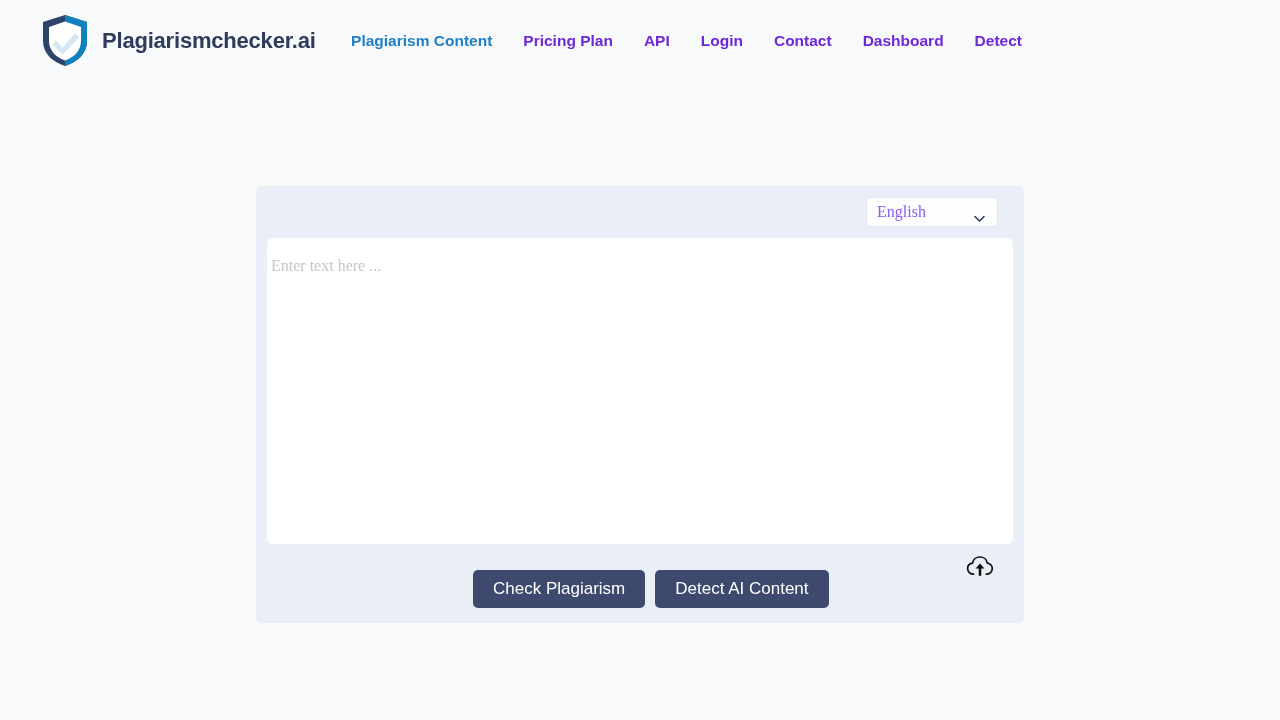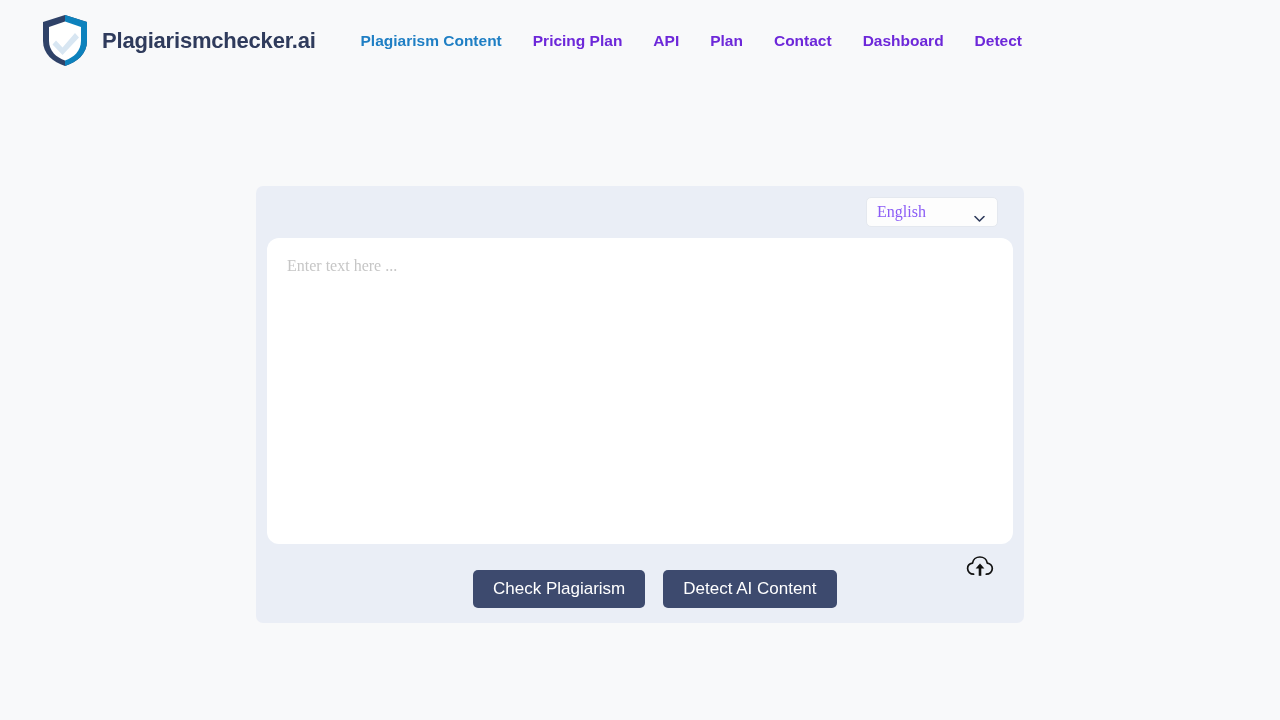--- a/index.html
+++ b/index.html
@@ -136,24 +136,24 @@
     left: 11px;
     width: 746px;
     height: 306px;
   }
 
   .editor {
     width: 100%;
     height: 100%;
     background: #ffffff;
     border: none;
-    border-radius: 12px;
+    border-radius: 6px;
     resize: none;
     outline: none;
-    padding: 16px 20px;
+    padding: 16px 4px;
     font-family: "Liberation Serif", serif;
     font-size: 16px;
     line-height: 1.5;
     color: #333333;
   }
 
   .editor::placeholder {
     color: #c6c6c6;
     font-family: "Liberation Serif", serif;
     font-size: 16px;
@@ -179,21 +179,21 @@
 
   .word-count .count { color: #3a3a4a; }
   .word-count .words-label { color: #349b94; }
 
   .actions {
     position: absolute;
     left: 217px;
     top: 384px;
     display: flex;
     align-items: flex-start;
-    gap: 18px;
+    gap: 10px;
   }
 
   .btn {
     height: 38px;
     padding: 0 20px;
     background: #3d4a6e;
     color: #ffffff;
     border: none;
     border-radius: 5px;
     font-family: "Liberation Sans", sans-serif;
@@ -233,21 +233,21 @@
         <path d="M16 26.5 L22.5 33.5 L35 19 L39 23.5 L22.5 41 L12.5 30.5 Z" fill="#d8e6f2"></path>
       </svg>
     </span>
     <span class="brand-name">Plagiarismchecker.ai</span>
   </div>
 
   <nav class="nav">
     <a class="nav-item active" href="#">Plagiarism Content</a>
     <a class="nav-item" href="#">Pricing Plan</a>
     <a class="nav-item" href="#">API</a>
-    <a class="nav-item" href="#">Plan</a>
+    <a class="nav-item" href="#">Login</a>
     <a class="nav-item" href="#">Contact</a>
     <a class="nav-item" href="#">Dashboard</a>
     <a class="nav-item" href="#">Detect</a>
   </nav>
 
 </div>
 
 <div class="panel">
 
   <div class="panel-top">

